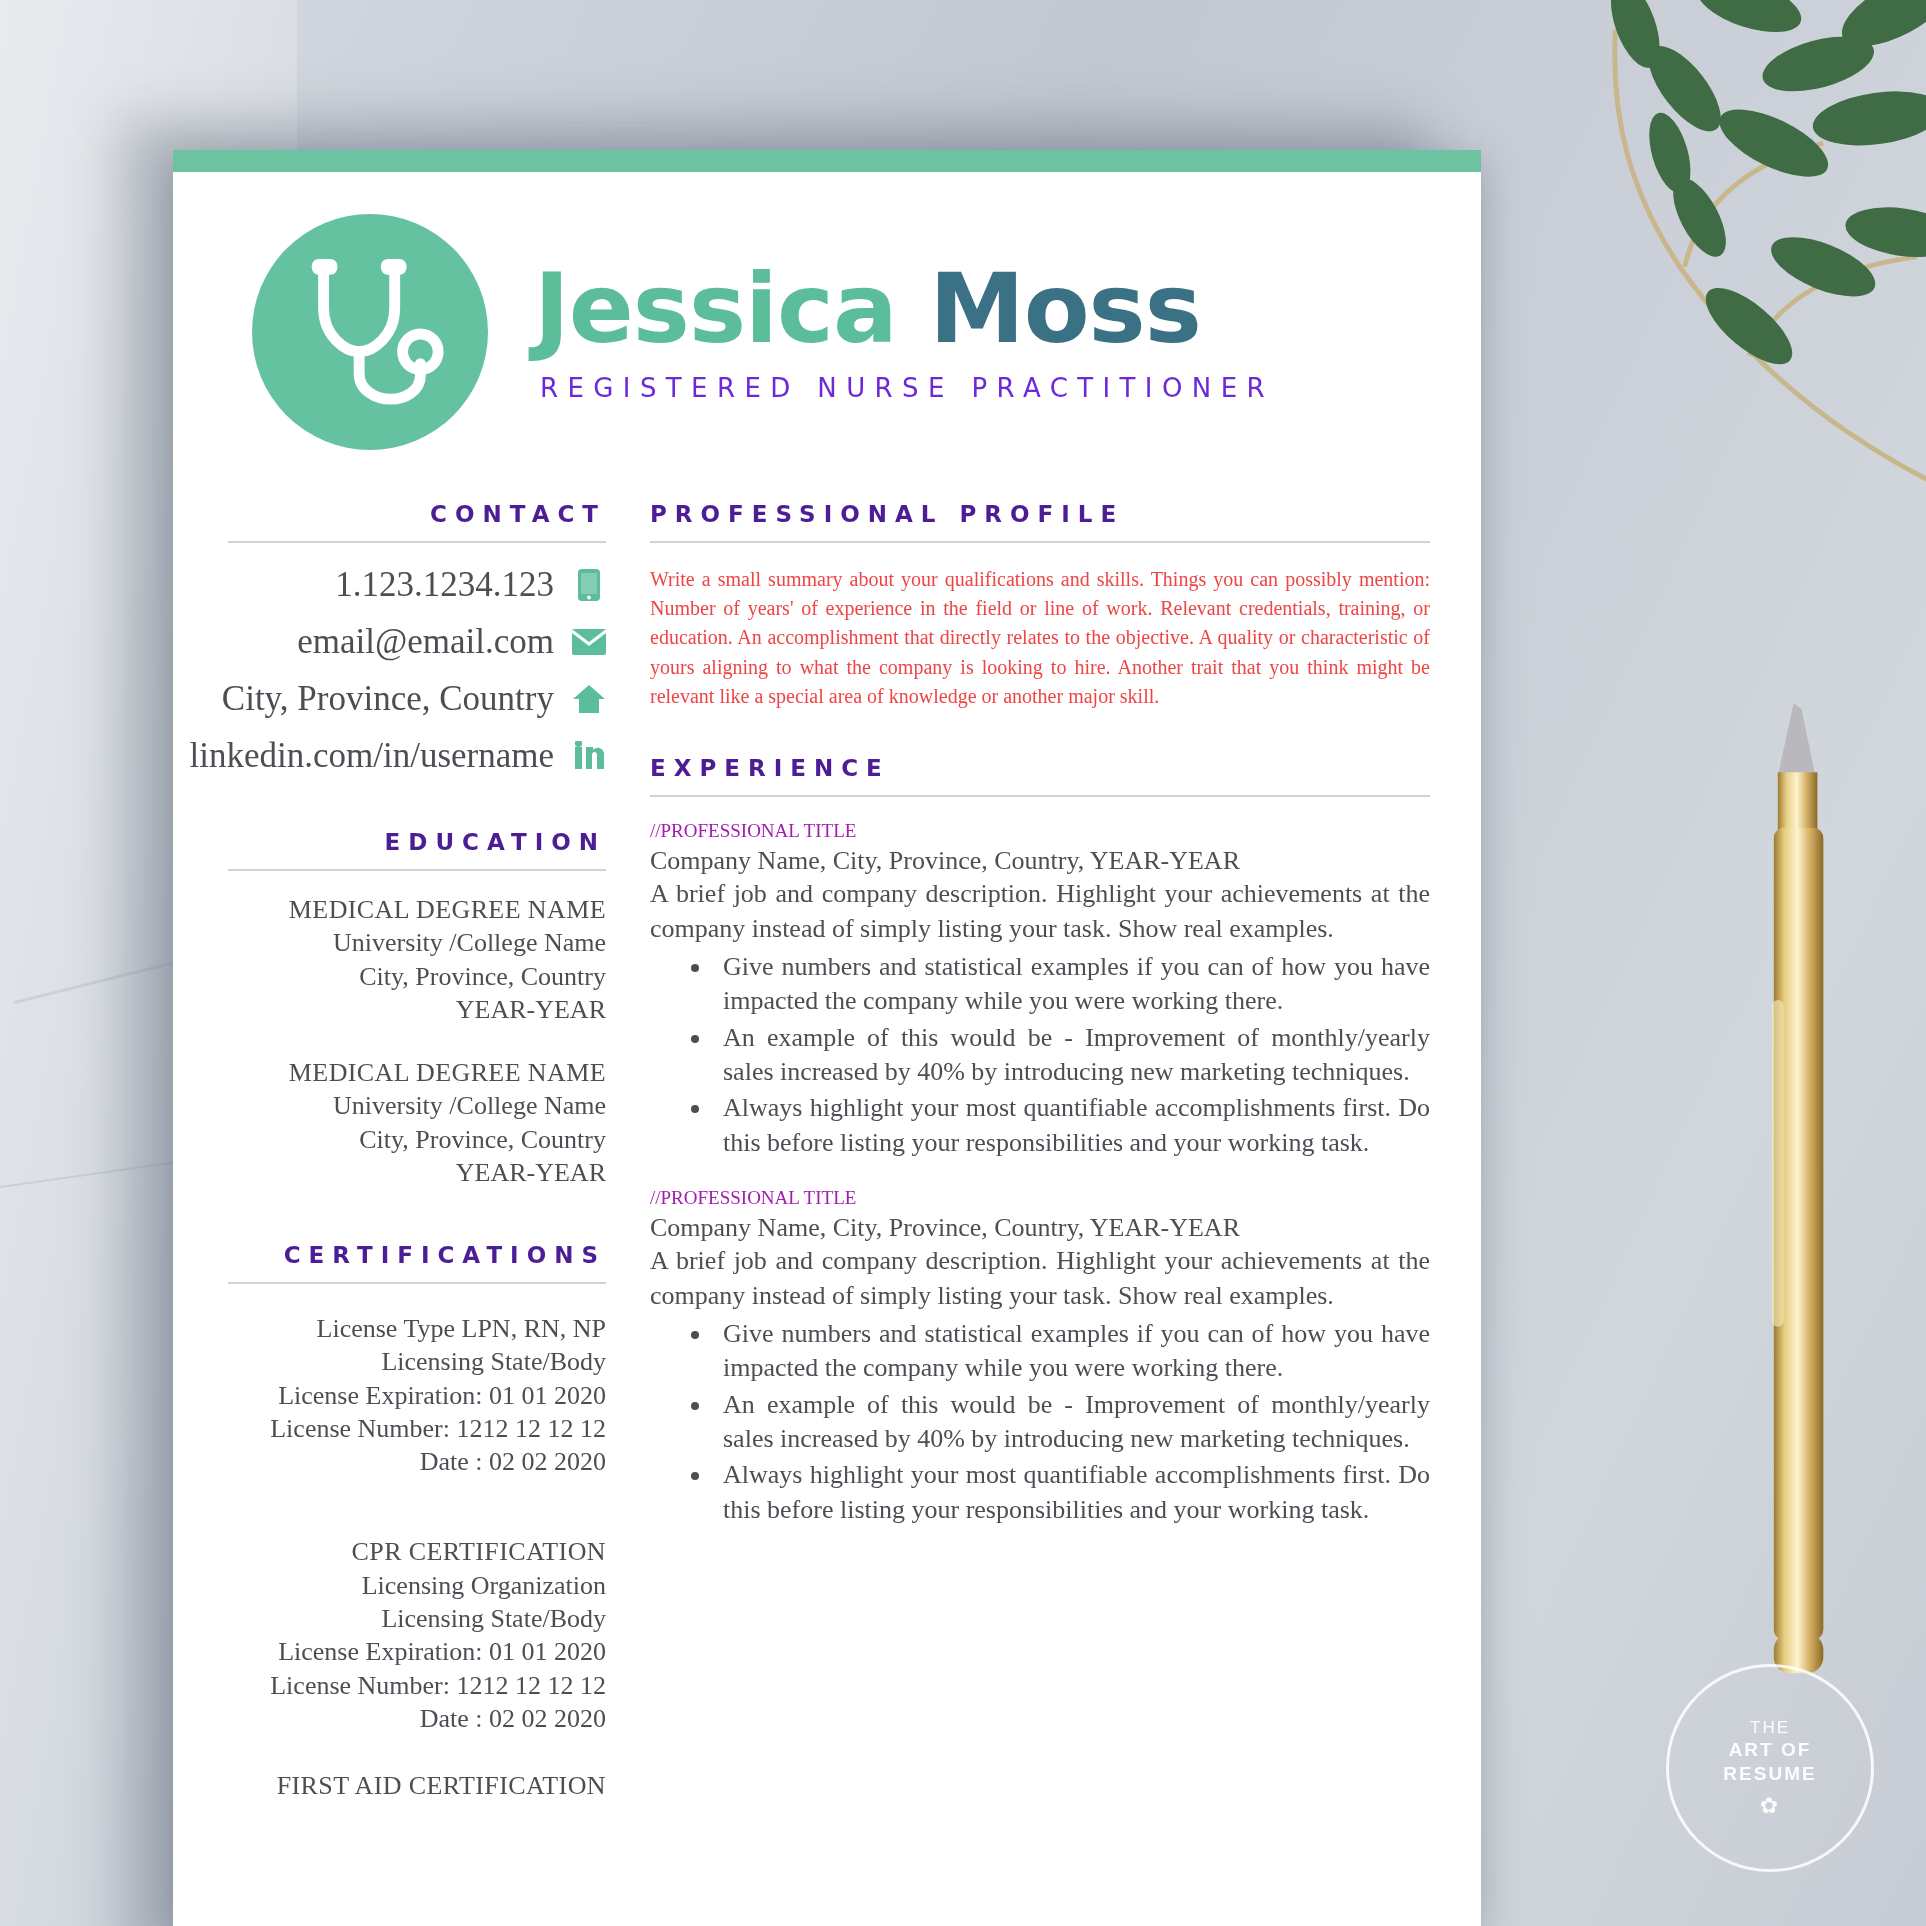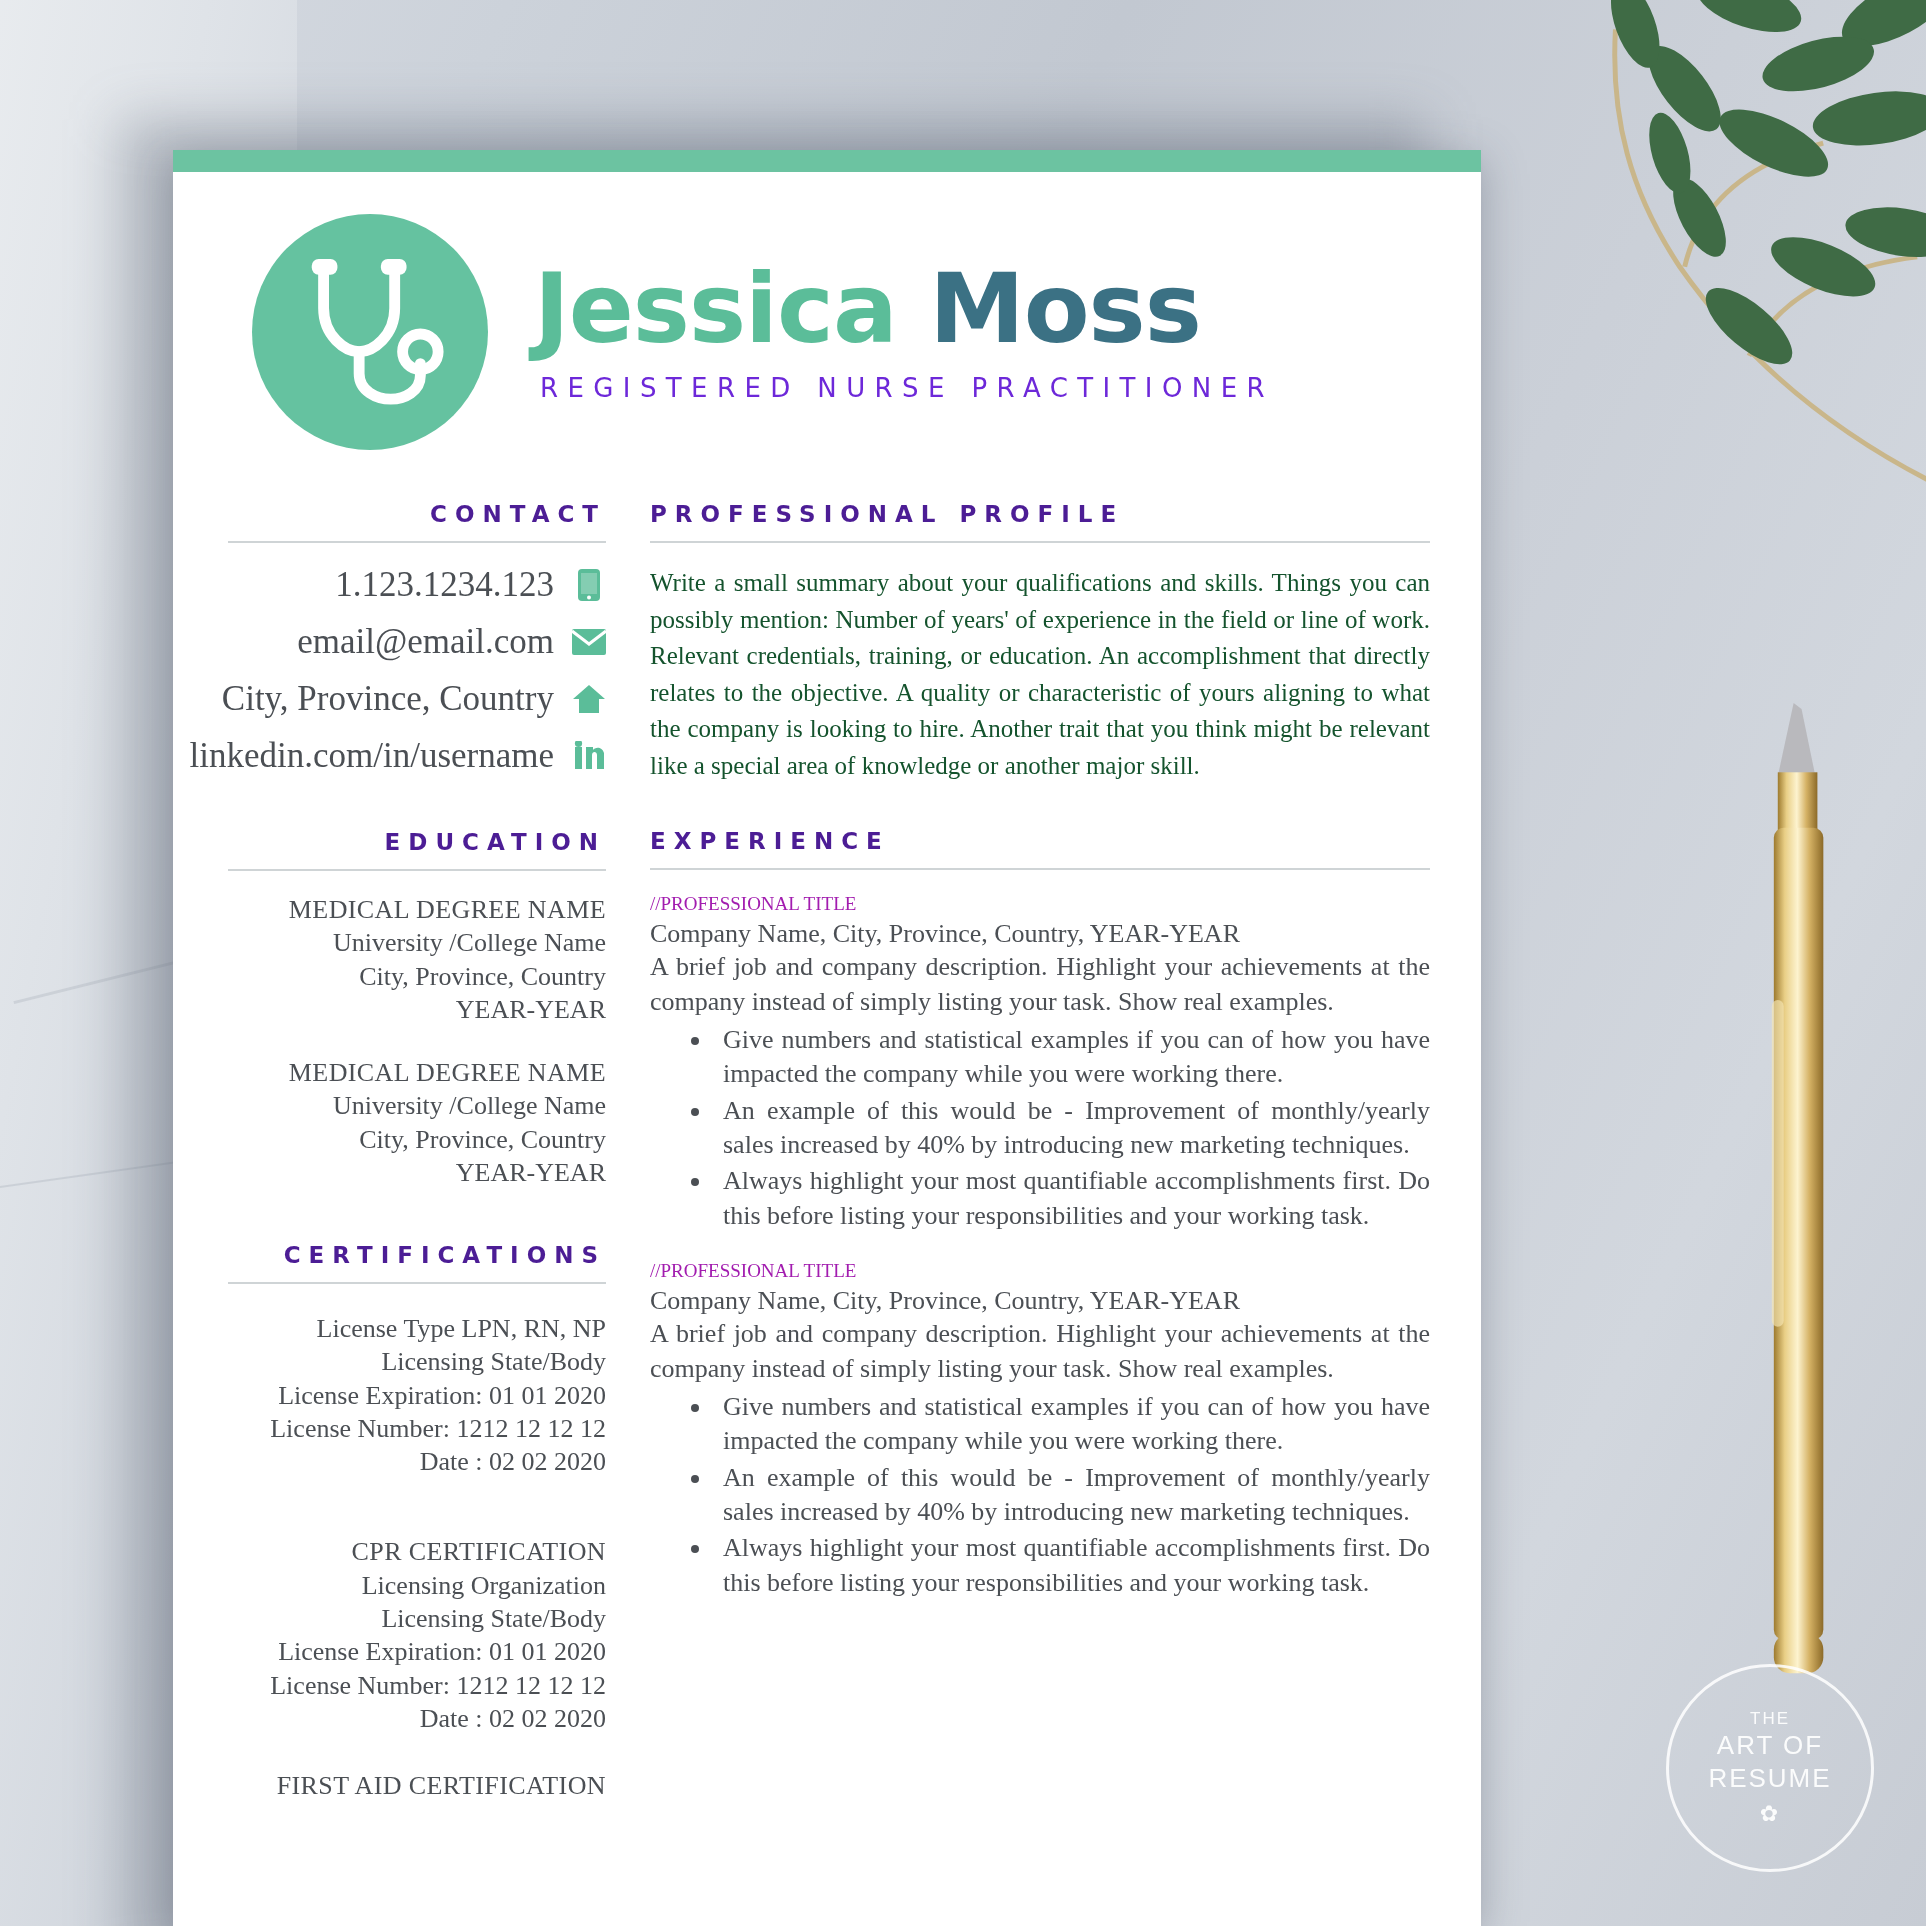--- a/index.html
+++ b/index.html
@@ -161,22 +161,22 @@
     line-height: 1.28;
     white-space: nowrap;
   }
   .block-right .line.caps {
     letter-spacing: 0.4px;
   }
   .left-section { margin-top: 53px; }
 
   
   .profile-text {
-    font-size: 25px;
-    color: #14532d;
+    font-size: 20px;
+    color: #ef4444;
     line-height: 1.46;
     text-align: justify;
   }
   .exp-item { margin-bottom: 26px; }
   .exp-title {
     font-size: 19px;
     color: #a21caf;
     line-height: 1.3;
   }
   .exp-meta {
@@ -213,21 +213,21 @@
     border-radius: 50%;
     border: 3px solid rgba(255,255,255,.85);
     color: rgba(255,255,255,.92);
     font-family: "Liberation Sans", sans-serif;
     display: flex; flex-direction: column; align-items: center; justify-content: center;
     letter-spacing: 2px;
     line-height: 1.25;
     text-align: center;
   }
   #watermark .wm-small { font-size: 17px; }
-  #watermark .wm-big { font-size: 26px; font-weight: normal; }
+  #watermark .wm-big { font-size: 19px; font-weight: bold; }
   #watermark .wm-leaf { font-size: 22px; margin-top: 6px; }
 </style>
 </head>
 <body>
 
 <div id="scene">
   <div id="marble-left"></div>
   <div id="marble-vein1"></div>
   <div id="marble-vein2"></div>
   <div id="desk-shadow"></div>

